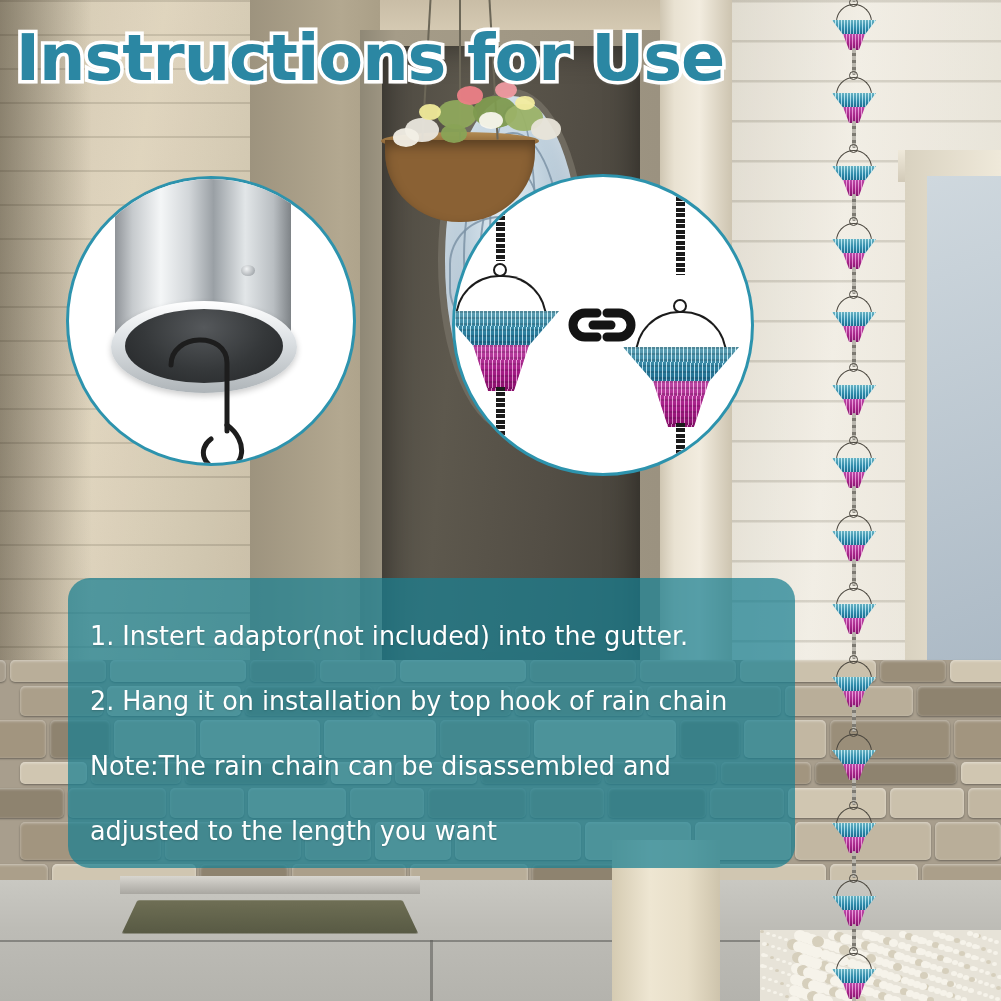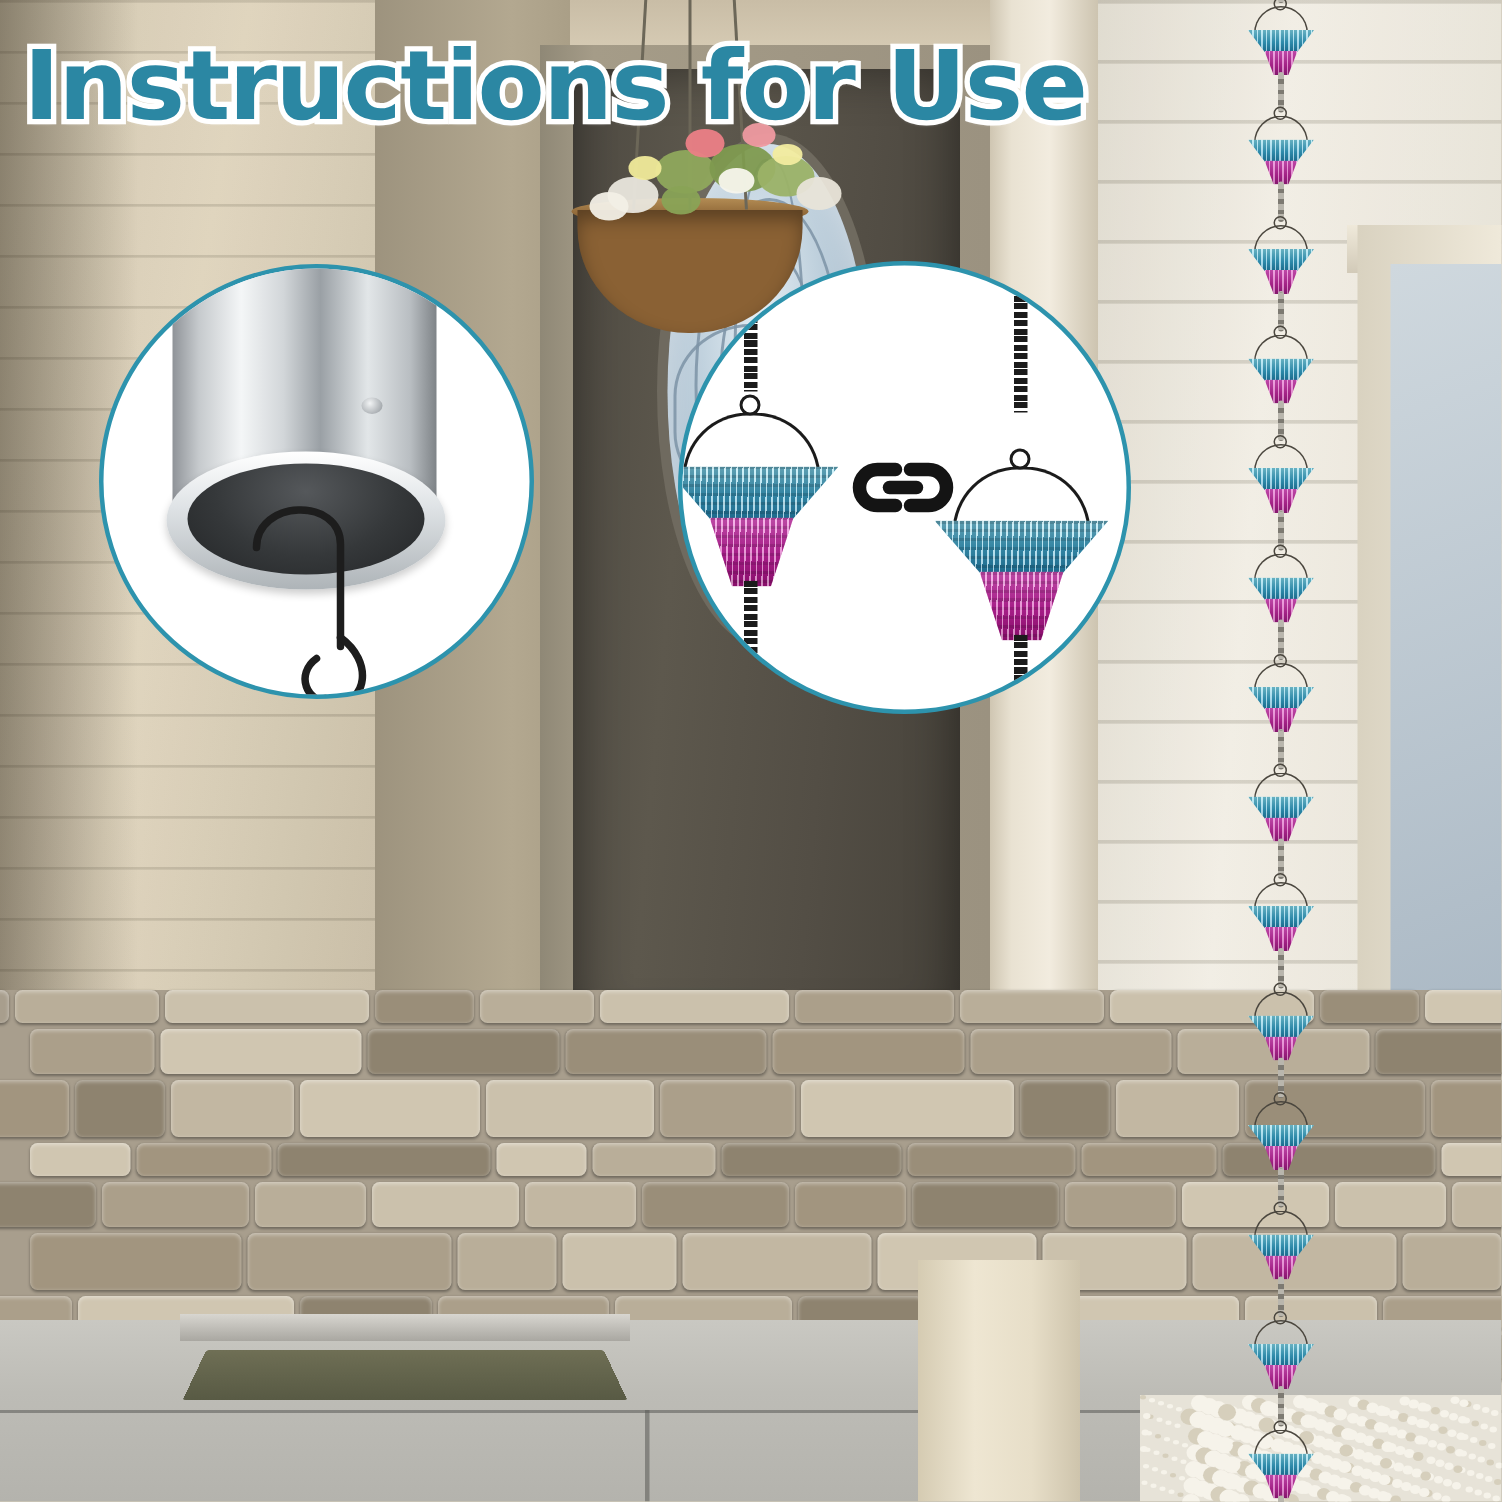--- a/index.html
+++ b/index.html
@@ -876,14 +876,20 @@
     <div class="cup" style="left:166px;top:48px;">
       <div class="cup-chain" style="top:-28px;height:78px;"></div>
       <div class="cup-ring" style="top:74px;"></div>
       <div class="cup-bail" style="top:86px;"></div>
       <div class="cup-bowl" style="top:122px;"></div>
       <div class="cup-funnel" style="top:156px;"></div>
       <div class="cup-chain" style="top:198px;height:66px;"></div>
     </div>
   </div>
 
+  <div class="panel">
+    <div class="panel-line">1. Instert adaptor(not included) into the gutter.</div>
+    <div class="panel-line">2. Hang it on installation by top hook of rain chain</div>
+    <div class="panel-line">Note:The rain chain can be disassembled and</div>
+    <div class="panel-line">adjusted to the length you want</div>
+  </div>
 
 </div>
 
 </body></html>

